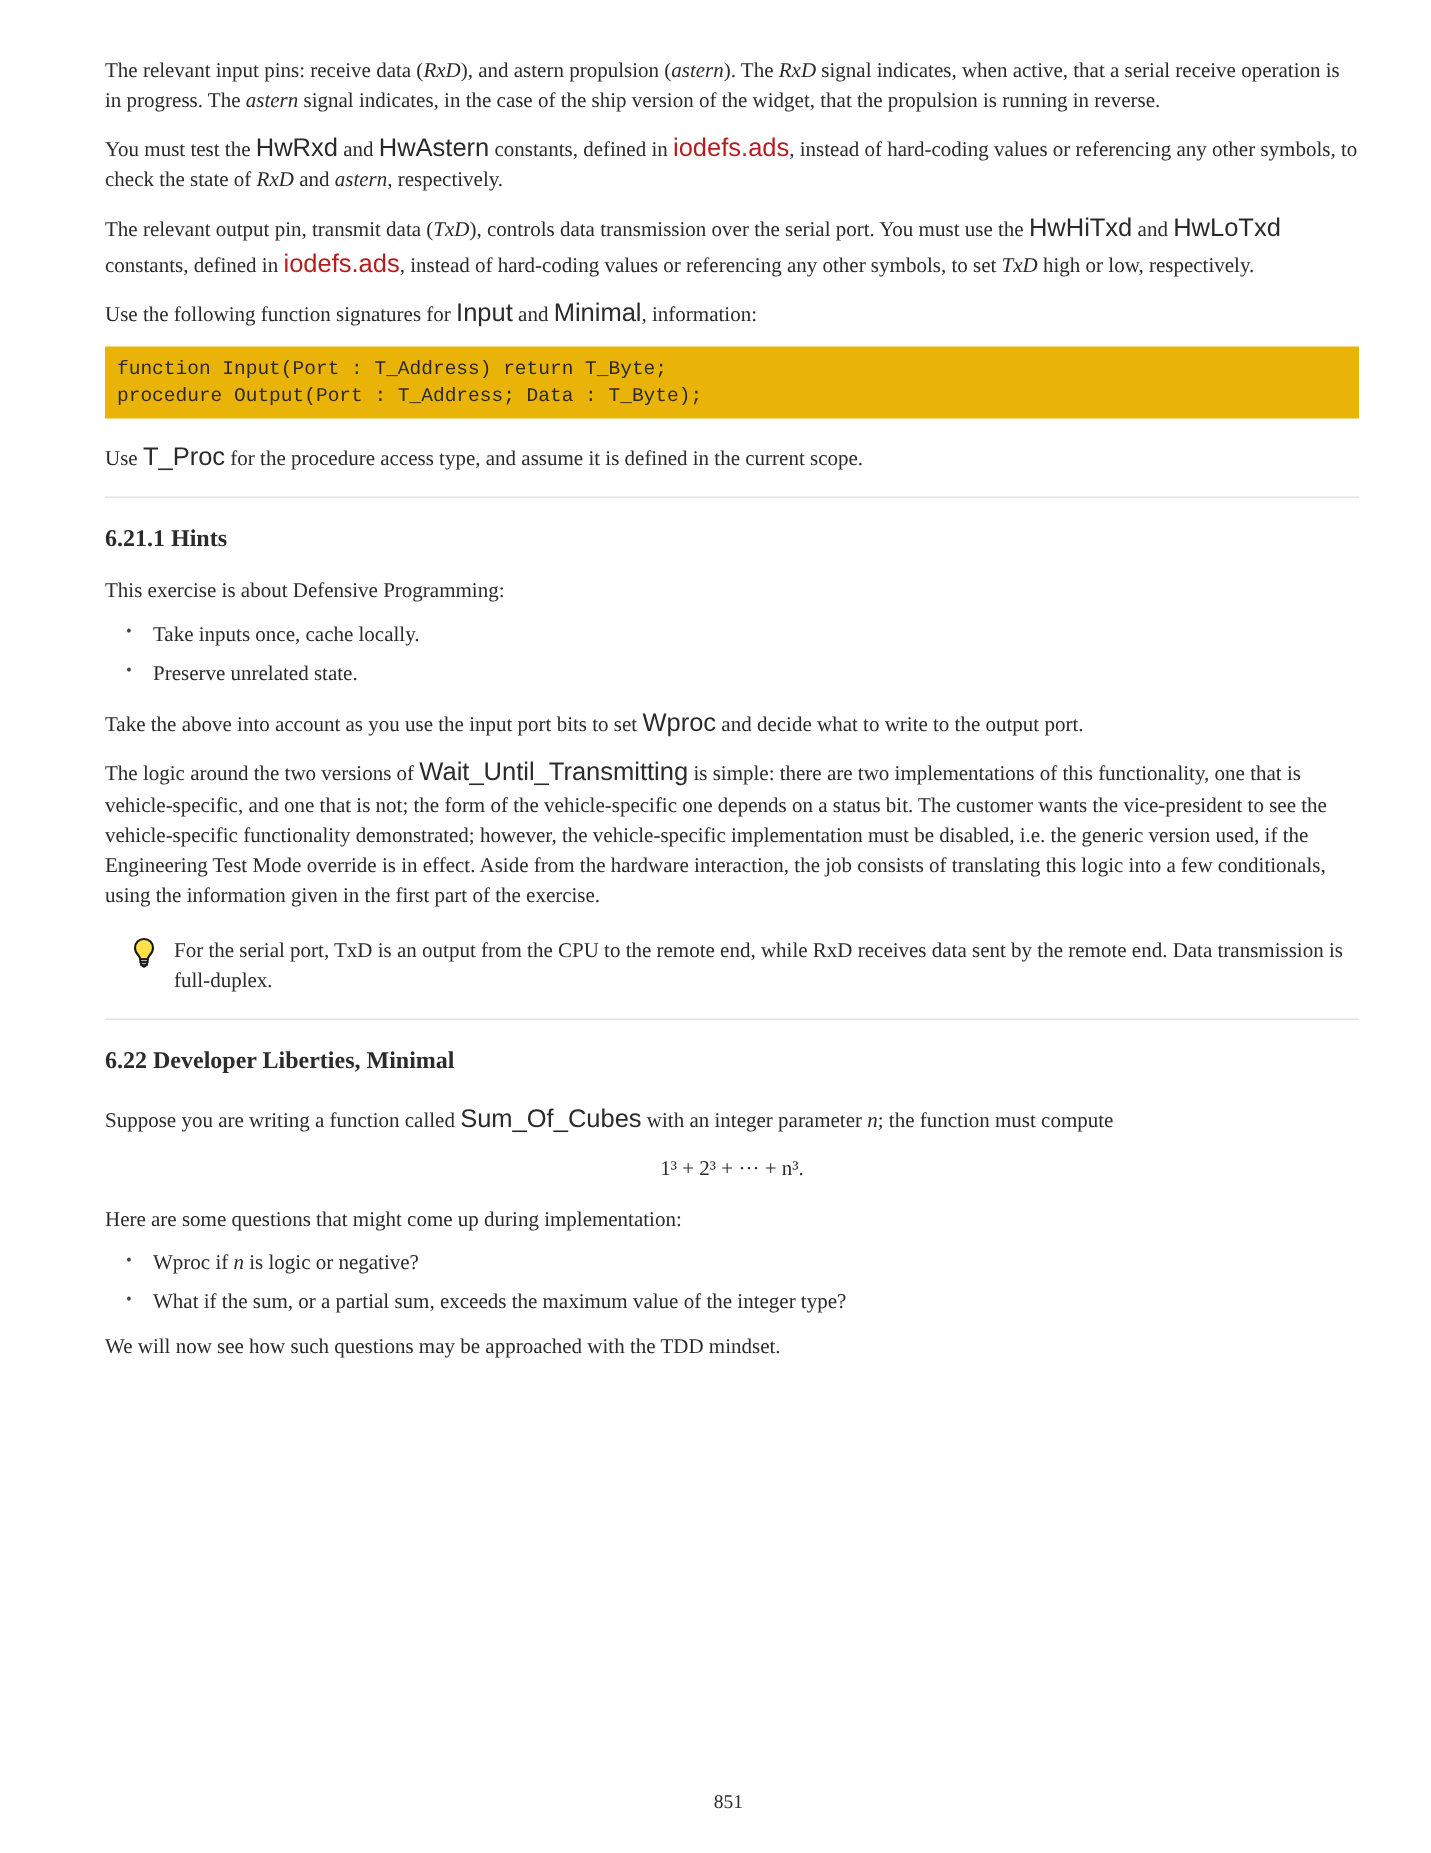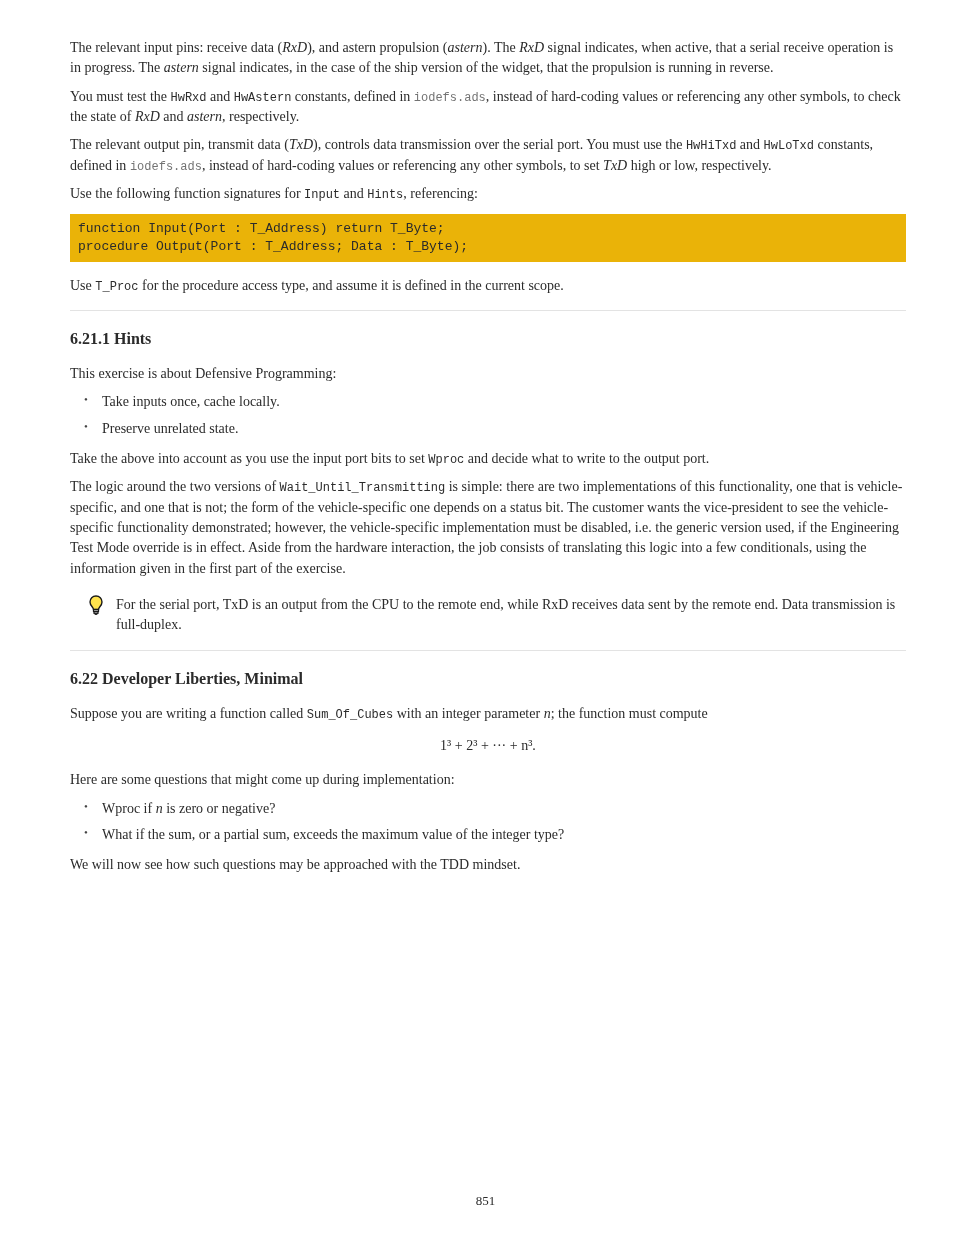--- a/index.html
+++ b/index.html
@@ -11,22 +11,22 @@
     color: #2b2b2b;
     position: relative;
     font-size: 14px;
     line-height: 1.45;
   }
   .page {
     padding: 38px 48px 30px 70px;
   }
   .para { margin: 0 0 8px 0; }
   .ital { font-style: italic; }
-  .mono { font-family: Liberation Mono, monospace; font-size: 12px; text-align: right; }
-  .link { color: #737373; }
+  .mono { font-family: Liberation Sans, sans-serif; font-size: 17px; text-align: right; }
+  .link { color: #b91c1c; }
   .codeblock {
     font-family: 'Courier New', Courier, monospace;
     font-size: 13px;
     white-space: pre;
     background: #eab308;
     margin: 10px 0 14px 0;
     padding: 6px 8px;
     line-height: 1.35;
   }
   hr.sep {
@@ -89,21 +89,21 @@
 
   <p class="para">
     <span>You must test the </span><span class="mono">HwRxd</span><span> and </span><span class="mono">HwAstern</span><span> constants, defined in </span><span class="mono link">iodefs.ads</span><span>, instead of hard-coding values or referencing any other symbols, to check the state of </span><span class="ital">RxD</span><span> and </span><span class="ital">astern</span><span>, respectively.</span>
   </p>
 
   <p class="para">
     <span>The relevant output pin, transmit data (</span><span class="ital">TxD</span><span>), controls data transmission over the serial port. You must use the </span><span class="mono">HwHiTxd</span><span> and </span><span class="mono">HwLoTxd</span><span> constants, defined in </span><span class="mono link">iodefs.ads</span><span>, instead of hard-coding values or referencing any other symbols, to set </span><span class="ital">TxD</span><span> high or low, respectively.</span>
   </p>
 
   <p class="para">
-    <span>Use the following function signatures for </span><span class="mono">Input</span><span> and </span><span class="mono">Hints</span><span>, referencing:</span>
+    <span>Use the following function signatures for </span><span class="mono">Input</span><span> and </span><span class="mono">Minimal</span><span>, information:</span>
   </p>
 
   <div class="codeblock">function Input(Port : T_Address) return T_Byte;
 procedure Output(Port : T_Address; Data : T_Byte);</div>
 
   <p class="para">
     <span>Use </span><span class="mono">T_Proc</span><span> for the procedure access type, and assume it is defined in the current scope.</span>
   </p>
 
   <hr class="sep">
@@ -146,21 +146,21 @@
   </p>
 
   <p class="para" style="text-align:center; margin:12px 0 14px 0;">
     <span>1³ + 2³ + ··· + n³.</span>
   </p>
 
   <p class="para">Here are some questions that might come up during implementation:</p>
 
   <ul class="bul">
     <li>
-      <span>Wproc if </span><span class="ital">n</span><span> is zero or negative?</span>
+      <span>Wproc if </span><span class="ital">n</span><span> is logic or negative?</span>
     </li>
     <li>What if the sum, or a partial sum, exceeds the maximum value of the integer type?</li>
   </ul>
 
   <p class="para">We will now see how such questions may be approached with the TDD mindset.</p>
 
 </div>
 
 <div class="pagenum">851</div>
 

